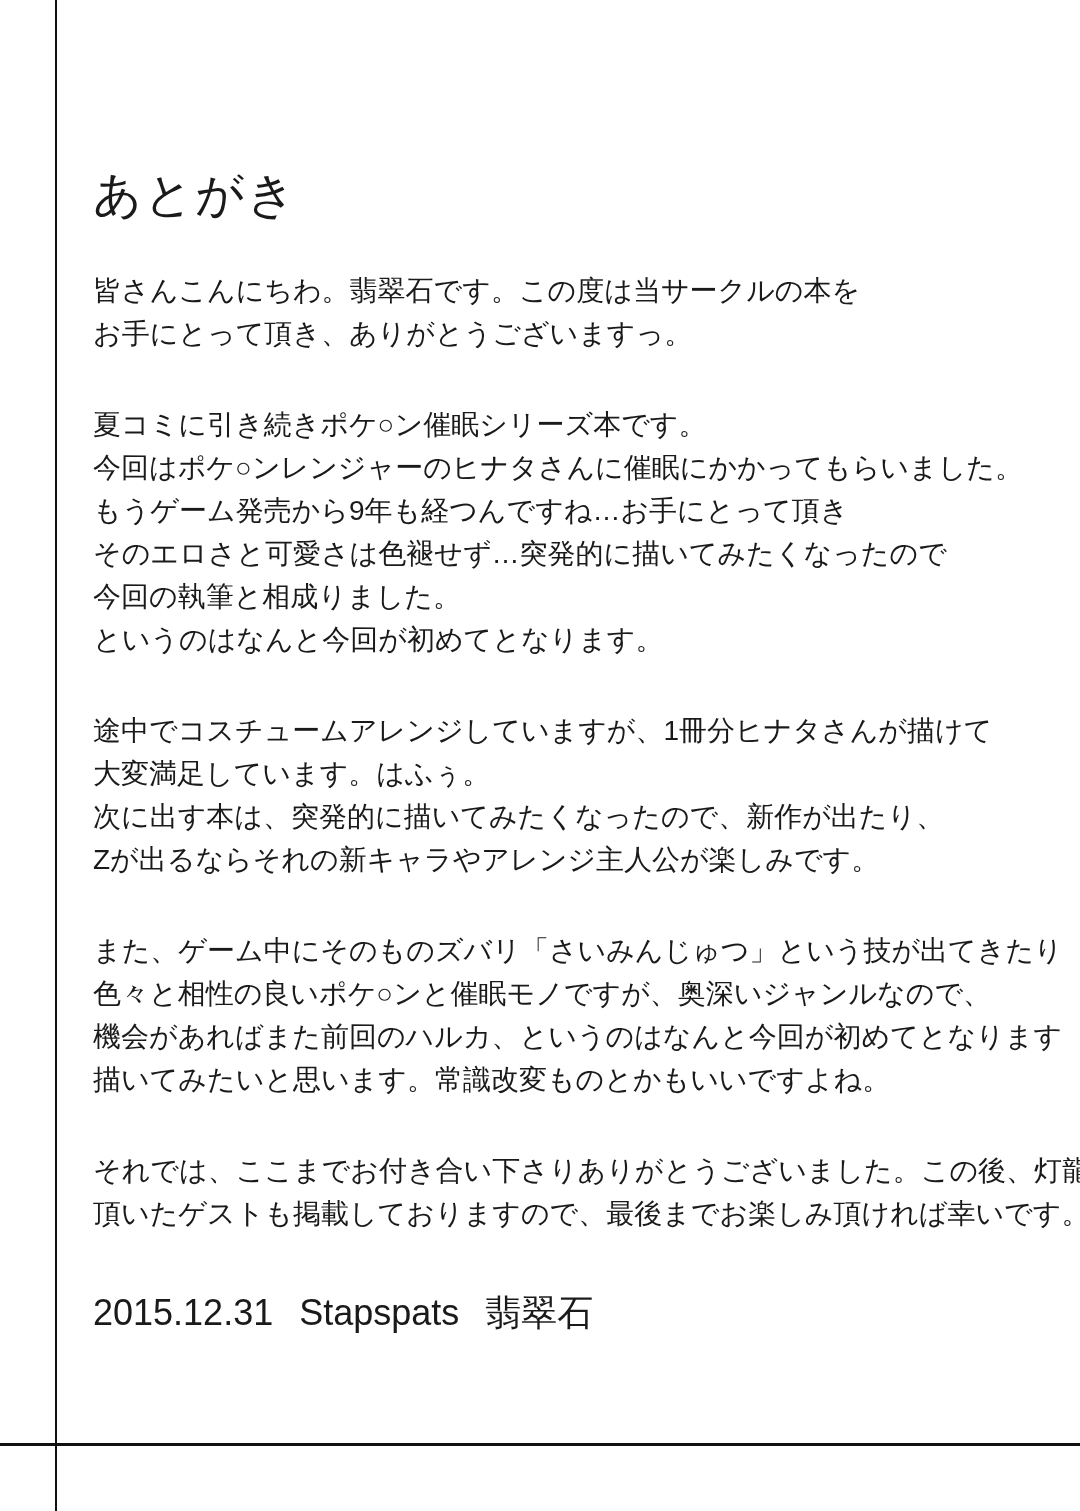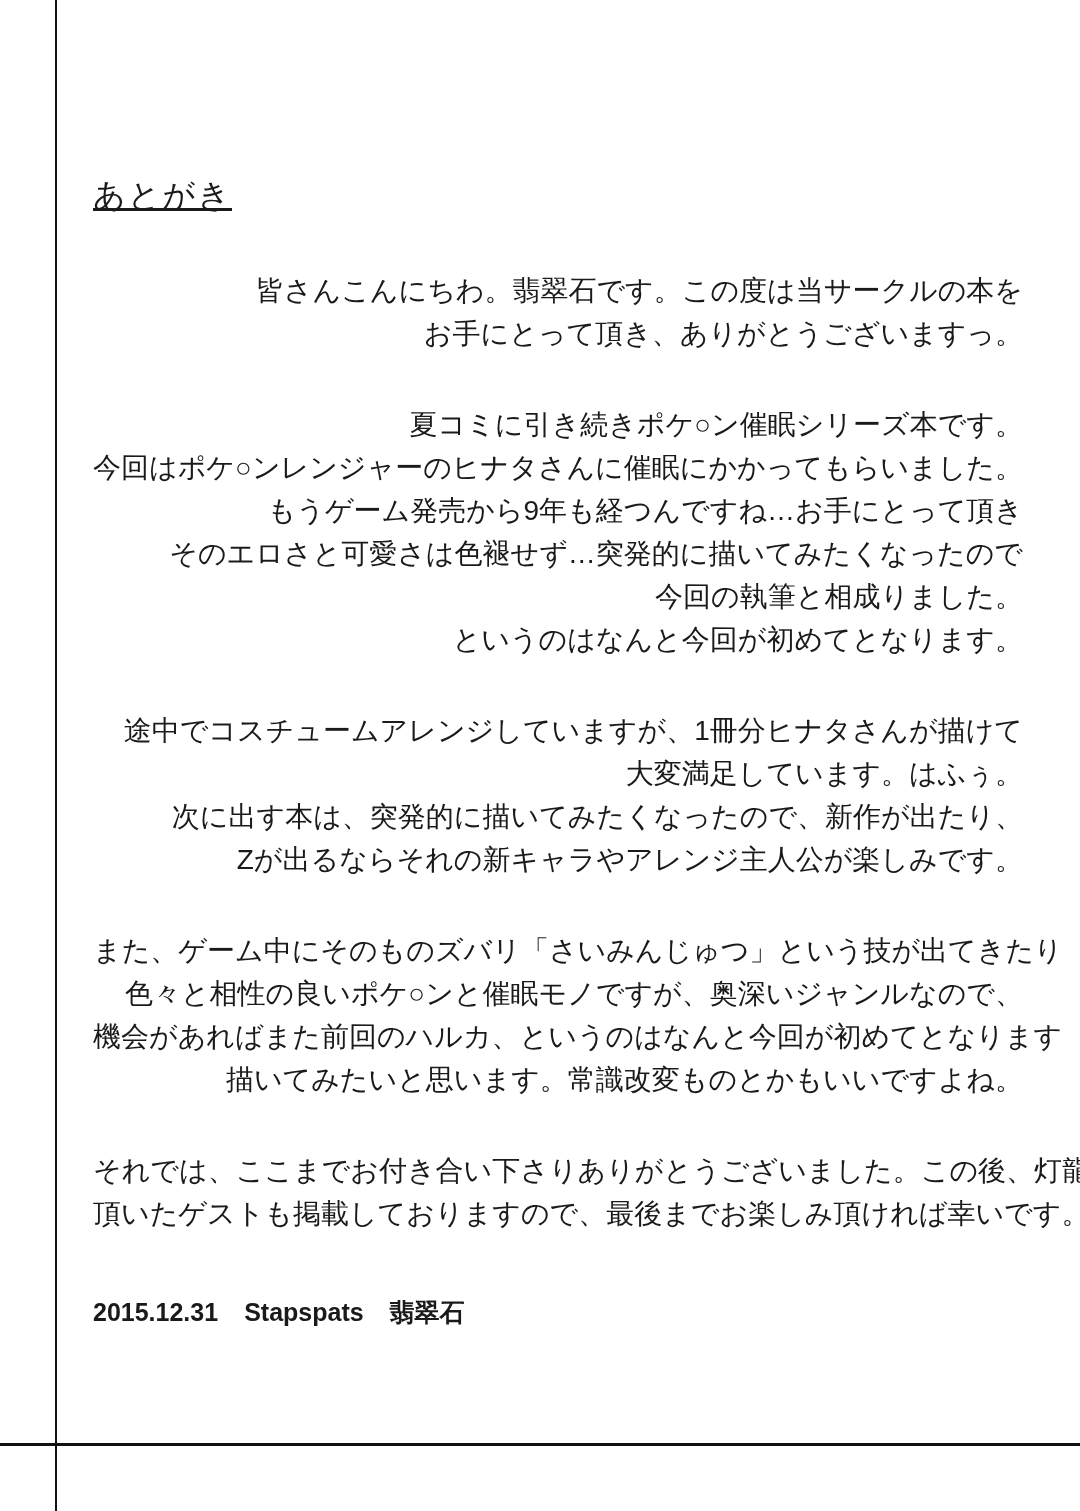--- a/index.html
+++ b/index.html
@@ -32,45 +32,42 @@
     height: 3px;
     background: #111111;
   }
   .content {
     position: absolute;
     left: 93px;
     top: 165px;
     width: 930px;
   }
   .title {
-    font-size: 32px;
+    font-size: 48px;
     line-height: 60px;
     letter-spacing: 2px;
     margin: 0 0 44px 0;
     font-weight: 400;
     color: #1a1a1a;
-    text-decoration: underline;
   }
   .para {
     margin: 0 0 48px 0;
   }
   .line {
     font-size: 28px;
     line-height: 43px;
     white-space: nowrap;
     color: #1a1a1a;
-    text-align: right;
   }
   .footer-line {
     margin-top: 56px;
-    font-size: 25px;
+    font-size: 36px;
     line-height: 43px;
     white-space: nowrap;
     color: #1a1a1a;
-    font-weight: bold;
   }
   .footer-line .sep {
     display: inline-block;
     width: 26px;
   }
 </style>
 </head>
 <body>
 
 <div class="page">

